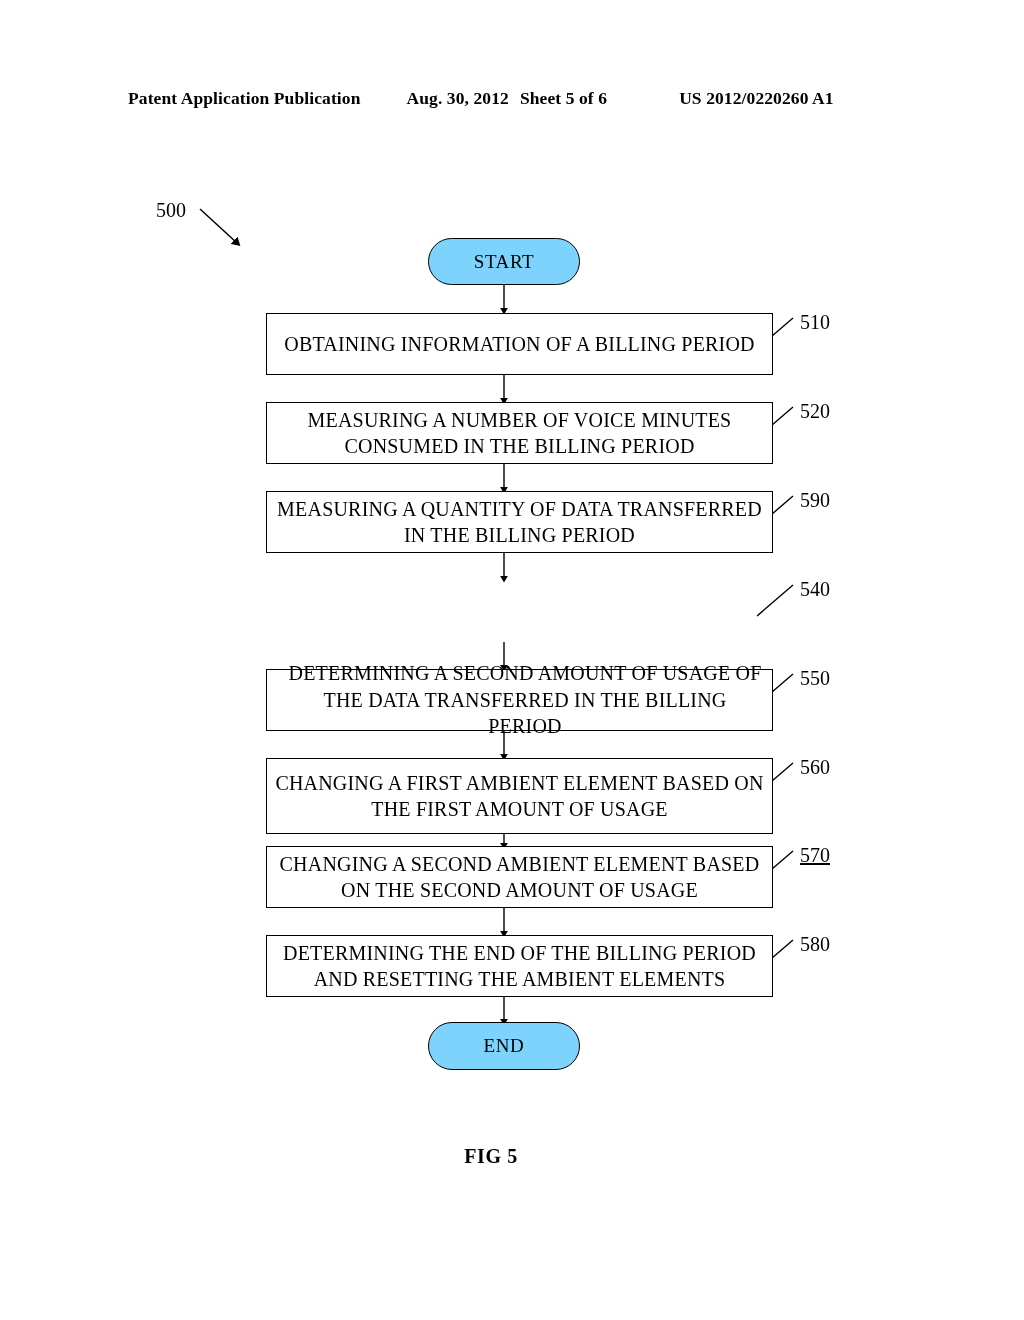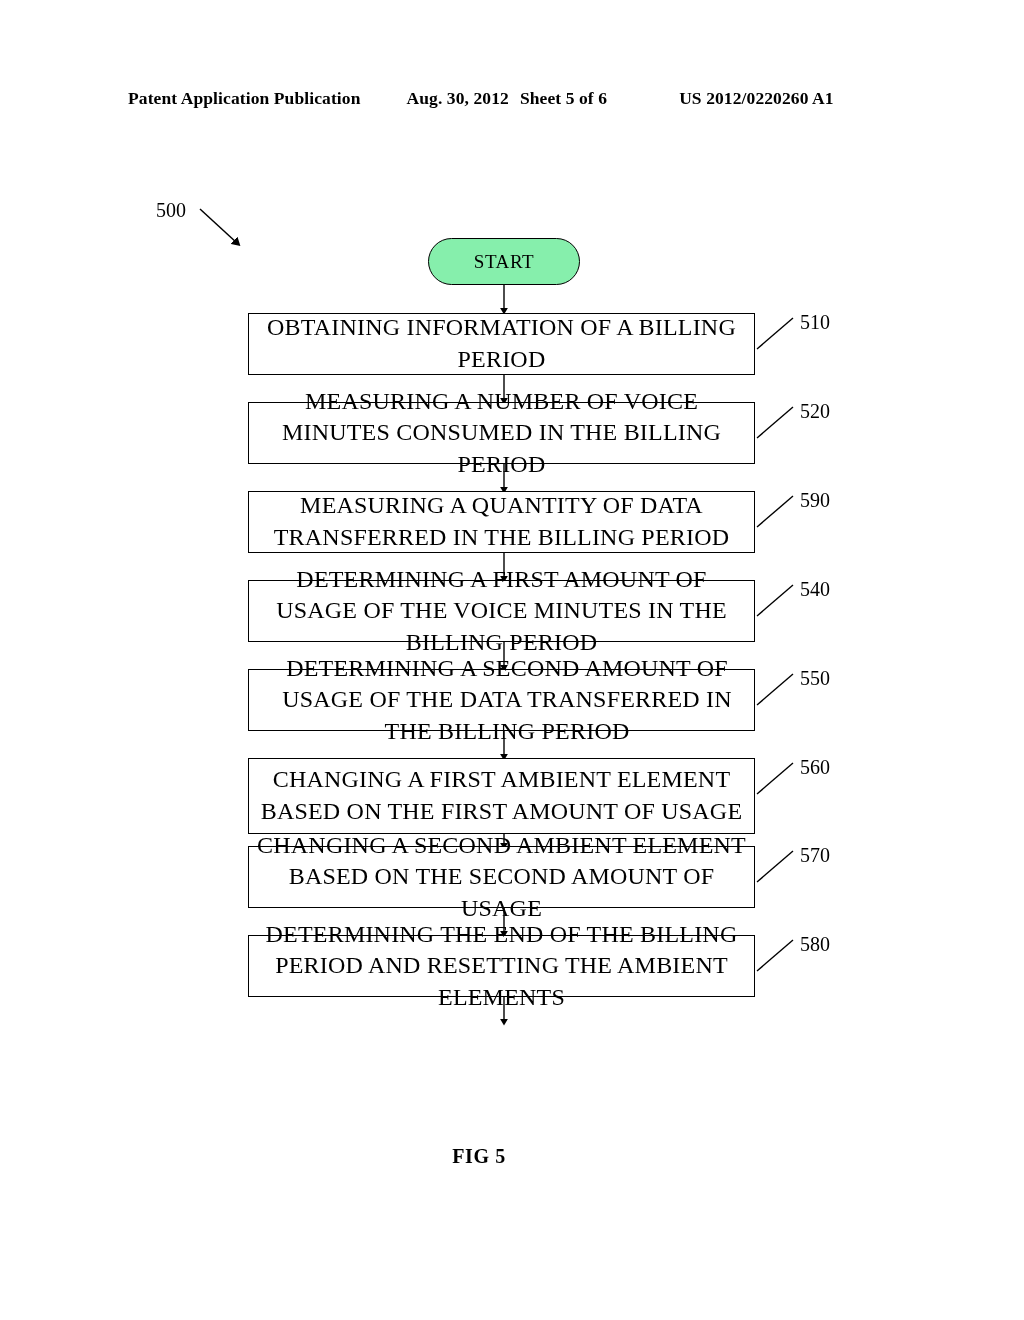--- a/index.html
+++ b/index.html
@@ -64,47 +64,47 @@
   .terminator {
     position: absolute;
     box-sizing: border-box;
     border: 1.6px solid #000;
     border-radius: 999px;
     display: flex;
     align-items: center;
     justify-content: center;
     font-size: 19px;
     letter-spacing: 0.6px;
-    background: #86efac;
+    background: #7dd3fc;
   }
   #terminator-start {
     left: 428px;
     top: 238px;
     width: 152px;
     height: 47px;
   }
   #terminator-end {
     left: 428px;
     top: 1022px;
     width: 152px;
     height: 48px;
   }
 
   
   .process-box {
     position: absolute;
-    left: 248px;
+    left: 266px;
     width: 507px;
     box-sizing: border-box;
     border: 1.5px solid #000;
     background: #fff;
     display: flex;
     align-items: center;
     text-align: center;
-    font-size: 24px;
+    font-size: 20px;
     line-height: 1.32;
     letter-spacing: 0.2px;
     padding: 0 8px;
   }
   .process-box .box-text {
     display: block;
     width: 100%;
   }
 
   
@@ -121,21 +121,21 @@
     left: 0;
     top: 0;
     width: 1024px;
     height: 1320px;
     pointer-events: none;
   }
 
   
   #figure-caption {
     position: absolute;
-    left: 0;
+    left: 12px;
     top: 1145px;
     width: 958px;
     text-align: center;
     font-weight: bold;
     font-size: 20px;
     letter-spacing: 0.6px;
   }
 </style>
 </head>
 <body>
@@ -203,41 +203,41 @@
   <div class="process-box" style="top:402px;height:62px;">
     <span class="box-text">MEASURING A NUMBER OF VOICE MINUTES CONSUMED IN THE BILLING PERIOD</span>
   </div>
   <div class="ref-number" style="top:401px;">520</div>
 
   <div class="process-box" style="top:491px;height:62px;font-family:Liberation Serif, serif;">
     <span class="box-text">MEASURING A QUANTITY OF DATA TRANSFERRED IN THE BILLING PERIOD</span>
   </div>
   <div class="ref-number" style="top:490px;">590</div>
 
-  <div class="process-box" style="top:580px;height:62px;">
-    <span class="box-text">DETERMINING A FIRST AMOUNT OF USAGE OF THE VOICE MINUTES IN THE BILLING PERIOD</span>
-  </div>
   <div class="ref-number" style="top:579px;">540</div>
 
   <div class="process-box" style="top:669px;height:62px;padding-left:19px;">
     <span class="box-text">DETERMINING A SECOND AMOUNT OF USAGE OF THE DATA TRANSFERRED IN THE BILLING PERIOD</span>
   </div>
   <div class="ref-number" style="top:668px;text-align:right;">550</div>
 
   <div class="process-box" style="top:758px;height:76px;">
     <span class="box-text">CHANGING A FIRST AMBIENT ELEMENT BASED ON THE FIRST AMOUNT OF USAGE</span>
   </div>
   <div class="ref-number" style="top:757px;">560</div>
 
   <div class="process-box" style="top:846px;height:62px;">
     <span class="box-text">CHANGING A SECOND AMBIENT ELEMENT BASED ON THE SECOND AMOUNT OF USAGE</span>
   </div>
-  <div class="ref-number" style="top:845px;">570</div>
+  <div class="ref-number" style="top:845px;text-decoration:underline;">570</div>
 
   <div class="process-box" style="top:935px;height:62px;">
     <span class="box-text">DETERMINING THE END OF THE BILLING PERIOD AND RESETTING THE AMBIENT ELEMENTS</span>
   </div>
   <div class="ref-number" style="top:934px;">580</div>
 
+  <div class="terminator" id="terminator-end">
+    <span>END</span>
+  </div>
 
 </div>
 
 <div id="figure-caption">FIG 5</div>
 
 </body></html>

